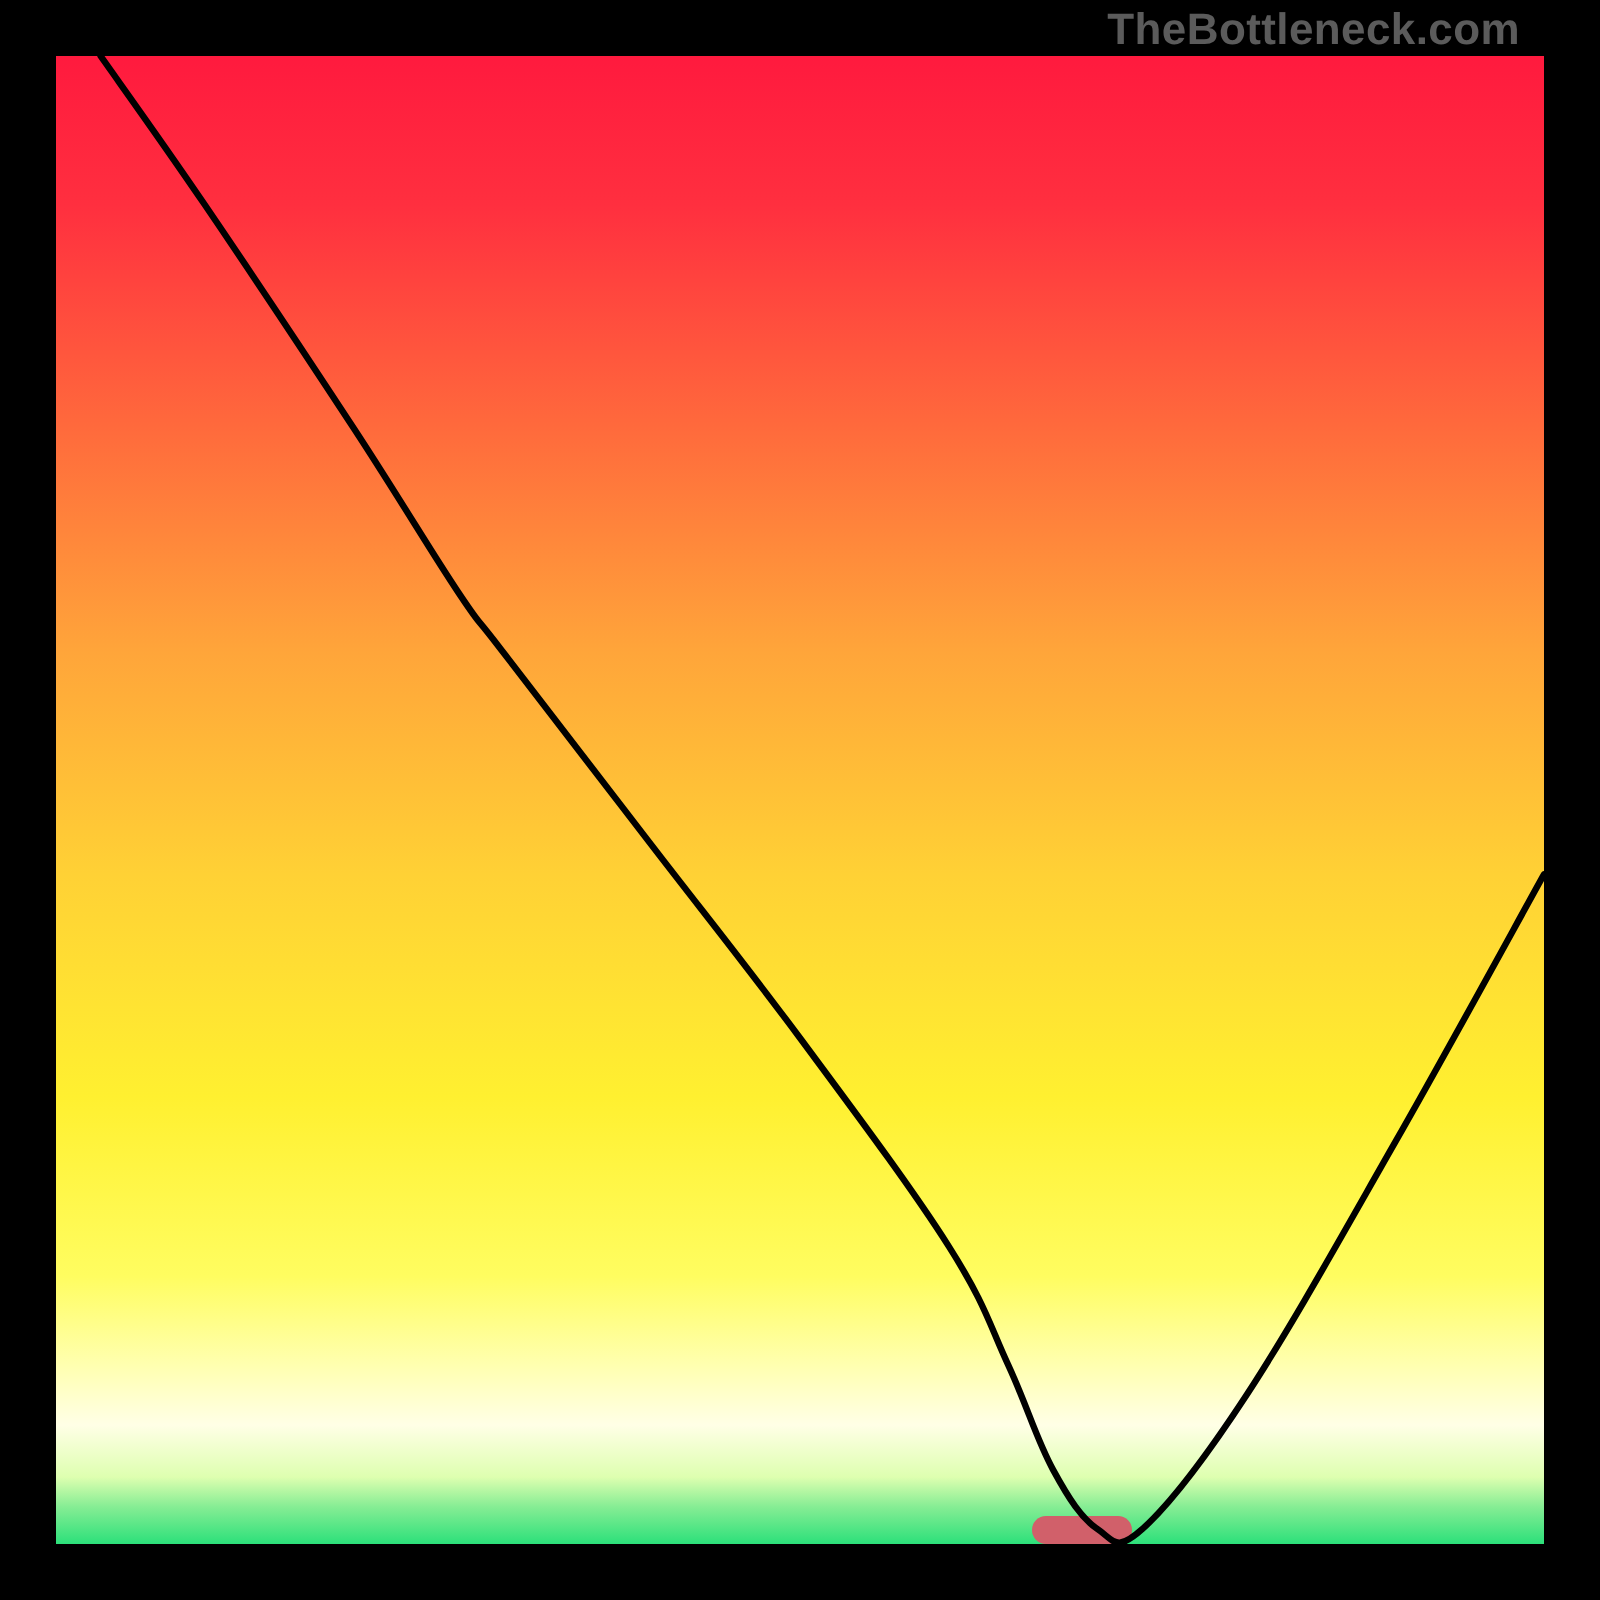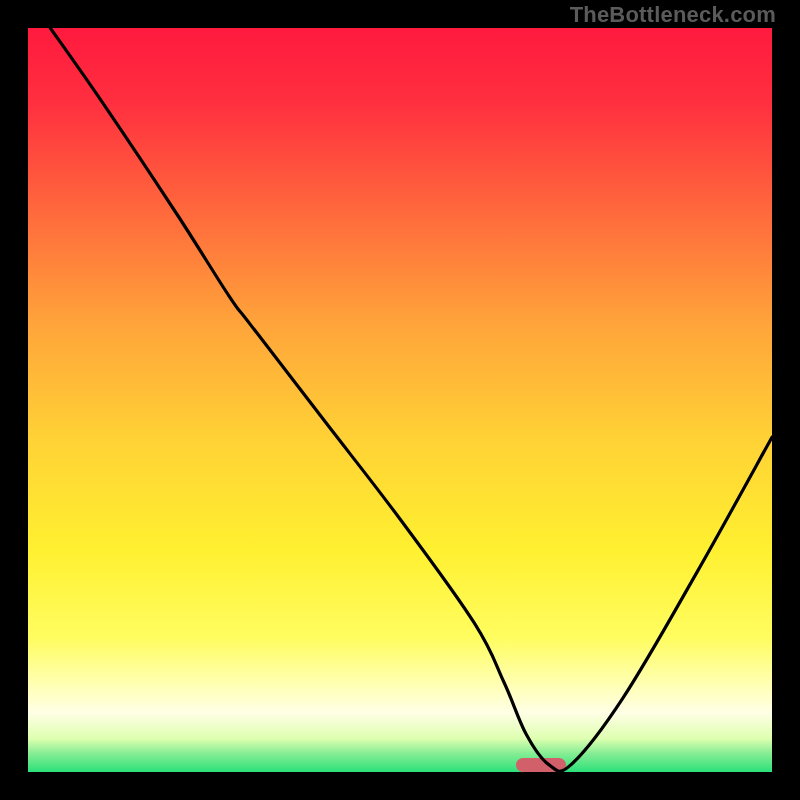--- a/index.html
+++ b/index.html
@@ -30,21 +30,21 @@
     position: absolute;
     inset: 0;
   }
   .curve {
     position: absolute;
     inset: 0;
   }
   .watermark {
     position: absolute;
     top: 2px;
-    right: 24px;
+    right: 40px;
     font-family: Arial, Helvetica, sans-serif;
     font-size: 22px;
     font-weight: 600;
     color: #5b5b5b;
     letter-spacing: 0.2px;
   }
   .marker {
     position: absolute;
     height: 14px;
     border-radius: 7px;

